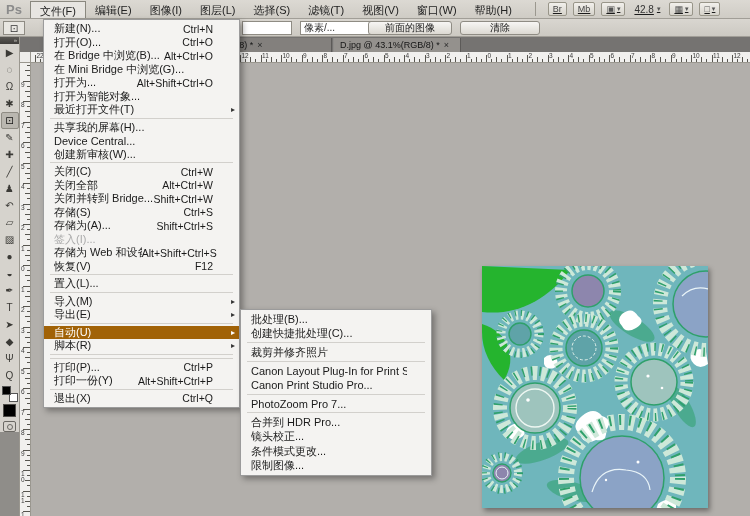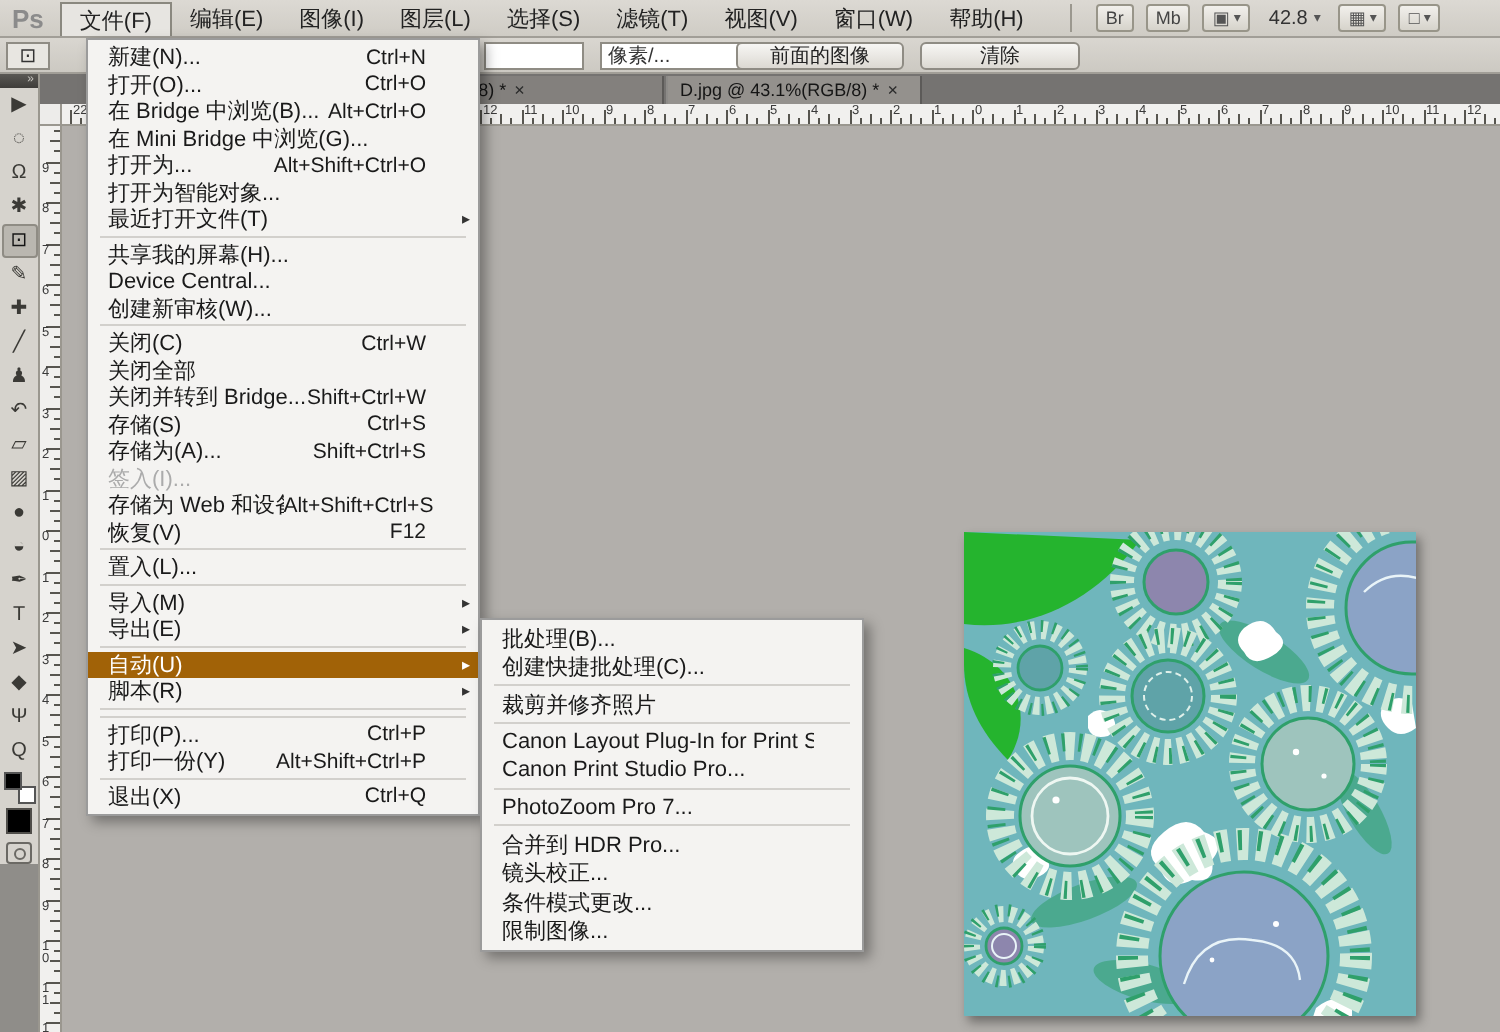--- a/index.html
+++ b/index.html
@@ -7,21 +7,21 @@
     font-family:"Liberation Sans","DejaVu Sans",sans-serif; }
   body { position:relative; background:#b2afab; font-size:11px; color:#1c1c1c; }
 
   
   .menubar { position:absolute; left:0; top:0; width:750px; height:19px;
     background:linear-gradient(#dcd9d3,#cfccc5); border-bottom:1px solid #a19e97;
     display:flex; align-items:center; z-index:6; }
   .ps-logo { font-weight:bold; font-size:13px; color:#8b8b8b; padding:0 8px 0 6px; letter-spacing:0; }
   .mbi { padding:2px 9px; height:17px; line-height:14px; font-size:11px; color:#222; }
   .mbi.sel { background:#e7e5e1; border:1px solid #8a887f; border-bottom:none; }
-  .appbar { display:flex; align-items:center; margin-left:14px; gap:6px; }
+  .appbar { display:flex; align-items:center; margin-left:14px; gap:6px;text-decoration:underline; }
   .appbar-sep { width:1px; height:14px; background:#9b988f; margin-right:6px; }
   .abtn { display:flex; align-items:center; gap:2px; border:1px solid #989589;
     background:linear-gradient(#f2f0ec,#d6d3cb); border-radius:2px;
     height:14px; padding:0 4px; font-size:9px; color:#444; }
   .abtn .glyph { font-size:9px; color:#555; }
   .dd-arrow { font-size:7px; color:#555; }
   .zoom-box { display:flex; align-items:center; gap:3px; font-size:10px; color:#333; padding:0 3px; }
 
   
   .optionsbar { position:absolute; left:0; top:19px; width:750px; height:18px;
@@ -665,20 +665,21 @@
       <span class="arr"></span>
     </div>
     <div class="msep"></div>
     <div class="mi">
       <span class="lbl">关闭(C)</span>
       <span class="sc">Ctrl+W</span>
       <span class="arr"></span>
     </div>
     <div class="mi">
       <span class="lbl">关闭全部</span>
+      <span class="sc">Alt+Ctrl+W</span>
       <span class="arr"></span>
     </div>
     <div class="mi">
       <span class="lbl">关闭并转到 Bridge...</span>
       <span class="sc">Shift+Ctrl+W</span>
       <span class="arr"></span>
     </div>
     <div class="mi">
       <span class="lbl">存储(S)</span>
       <span class="sc">Ctrl+S</span>

